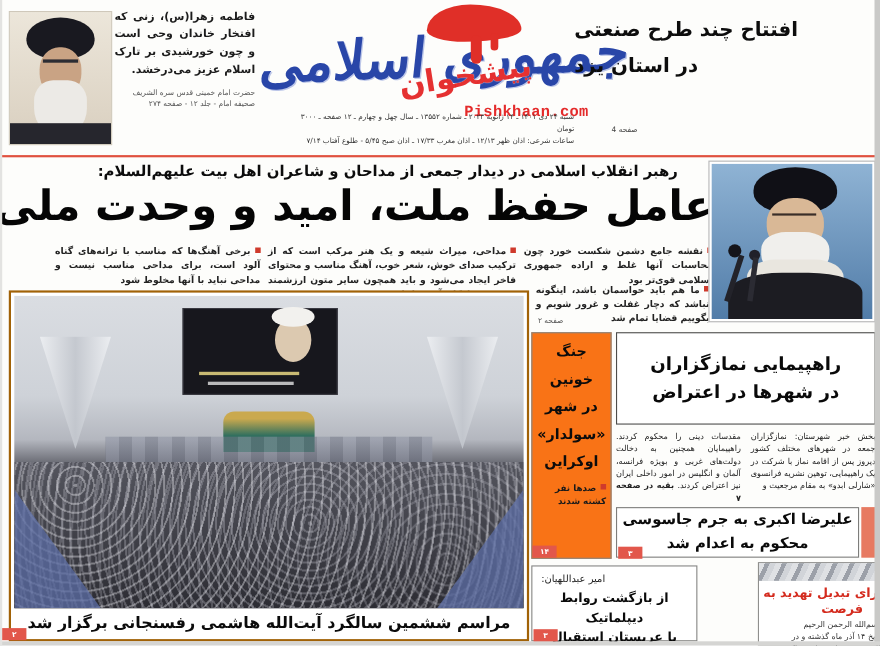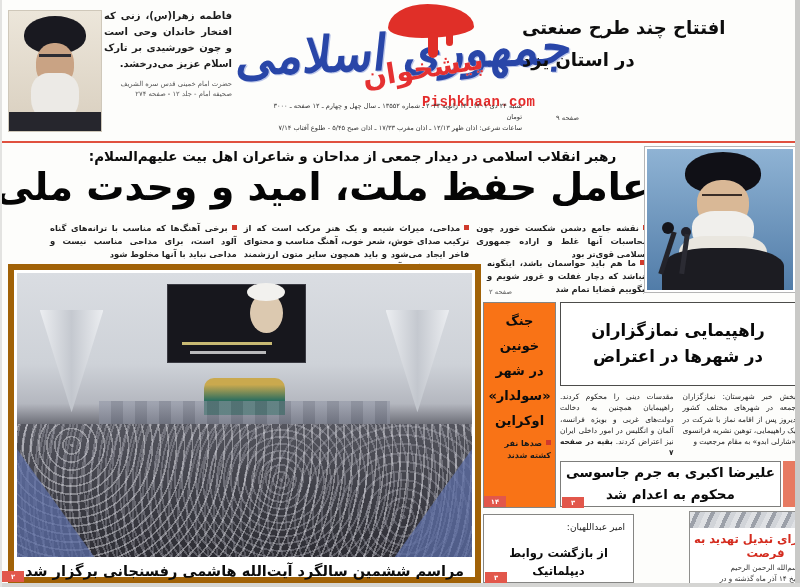--- a/index.html
+++ b/index.html
@@ -55,21 +55,21 @@
   .kha-glass{position:absolute;left:38%;top:32%;width:27%;height:8px;border-top:2px solid #3a2e28;}
   .kha-beard{position:absolute;left:31%;top:44%;width:42%;height:30%;background:#f0efec;border-radius:40% 40% 55% 55%;}
   .kha-shawl{position:absolute;left:22%;top:62%;width:60%;height:38%;background:#e9e6df;border-radius:30% 30% 0 0;}
   .kha-robe{position:absolute;left:10%;top:70%;width:84%;height:32%;background:#1c1c22;border-radius:40% 40% 0 0;}
   .kha-mic1{position:absolute;left:12%;top:58%;width:5px;height:44px;background:#23232a;transform:rotate(18deg);}
   .kha-mic2{position:absolute;left:24%;top:60%;width:5px;height:40px;background:#2b2b33;transform:rotate(8deg);}
   .kha-michead{position:absolute;left:10%;top:52%;width:12px;height:12px;background:#15151b;border-radius:50%;}
   .kha-michead2{position:absolute;left:23%;top:55%;width:10px;height:10px;background:#20202a;border-radius:50%;}
 
   
-  .photo-box{left:8px;top:264px;width:473px;height:319px;background:#fff;border:6px solid #a16207;box-sizing:border-box;padding:3px;}
+  .photo-box{left:8px;top:264px;width:473px;height:319px;background:#fff;border:2px solid #a16207;box-sizing:border-box;padding:3px;}
   .cer{position:relative;width:100%;height:284px;overflow:hidden;background:linear-gradient(180deg,#dadde2 0%,#ced2d8 32%,#b4b7bf 46%,#52535c 56%,#36363e 100%);}
   .cer-pill{position:absolute;top:13%;width:14%;height:36%;background:linear-gradient(90deg,#eef0f3,#c3c7ce 50%,#eef0f3);clip-path:polygon(50% 100%,0 0,100% 0);opacity:.9;}
   .cer-pill-l{left:5%;} .cer-pill-r{right:5%;}
   .cer-banner{position:absolute;left:33%;top:4%;width:30%;height:27%;background:#17171d;border:1px solid #3a3a42;}
   .cer-face{position:absolute;right:16%;top:10%;width:24%;height:52%;background:#dcc9b0;border-radius:50%;}
   .cer-face:before{content:"";position:absolute;left:-8%;top:-26%;width:116%;height:46%;background:#f2f1ee;border-radius:50%;}
   .cer-line1{position:absolute;left:10%;bottom:22%;width:66%;height:3px;background:rgba(232,214,130,.85);}
   .cer-line2{position:absolute;left:16%;bottom:10%;width:56%;height:3px;background:rgba(240,240,240,.75);}
   .cer-dome{position:absolute;left:41%;top:37%;width:18%;height:13%;background:linear-gradient(180deg,#caa94e 18%,#2f6f5f 60%);border-radius:10px 10px 0 0;}
   .cer-arches{position:absolute;left:18%;top:45%;width:64%;height:8%;background:repeating-linear-gradient(90deg,#8e93a3 0 12px,#6f7484 12px 24px);opacity:.55;}
@@ -95,21 +95,21 @@
                 display:flex;flex-direction:column;justify-content:center;text-align:center;font-size:16.5px;font-weight:bold;line-height:1.58;color:#090909;}
   .protest-body{left:560px;top:391px;width:236px;height:66px;display:flex;gap:9px;font-size:7.4px;line-height:1.52;text-align:justify;color:#222;}
   .protest-col{flex:1;}
   .cont{font-weight:bold;}
 
   .akbari{left:560px;top:461px;width:221px;height:46px;border:1px solid #7d7d7b;background:#fff;box-sizing:border-box;
           display:flex;flex-direction:column;justify-content:center;text-align:center;font-size:13.5px;font-weight:bold;line-height:1.6;color:#0a0a0a;}
   .orange-bar{left:783px;top:461px;width:13px;height:46px;background:#e77a61;}
 
   .amir{left:483px;top:514px;width:151px;height:69px;border:1px solid #858583;background:#fff;box-sizing:border-box;padding:7px 8px 0 8px;}
-  .amir-kicker{font-size:9px;color:#222;text-align:right;margin-bottom:13px;}
+  .amir-kicker{font-size:9px;color:#222;text-align:left;margin-bottom:3px;}
   .amir-line{font-size:11.5px;font-weight:bold;text-align:center;line-height:1.55;color:#0a0a0a;}
 
   .editorial{left:643px;top:511px;width:153px;height:76px;border:1px solid #8f8f8d;background:#fff;box-sizing:border-box;margin-left:46px;}
   .ed-band{width:100%;height:16px;background:
       repeating-linear-gradient(115deg, rgba(255,255,255,.55) 0 5px, rgba(120,125,135,.45) 5px 9px, rgba(255,255,255,.35) 9px 14px),
       #b9bdc4;}
   .ed-head{text-align:center;font-size:11.5px;font-weight:800;color:#d42b1e;margin-top:4px;}
   .ed-body{margin-top:3px;padding:0 6px;font-size:7.2px;line-height:1.5;color:#333;text-align:center;}
   .ed-body .j{text-align:justify;}
 </style>
@@ -145,21 +145,21 @@
 
   <div class="abs dateline rtl">
     <div>شنبه ۲۴ دی ۱۴۰۱ ـ ۱۴ ژانویه ۲۰۲۳ ـ شماره ۱۳۵۵۲ ـ سال چهل و چهارم ـ ۱۲ صفحه ـ ۳۰۰۰ تومان</div>
     <div>ساعات شرعی: اذان ظهر ۱۲/۱۳ ـ اذان مغرب ۱۷/۳۳ ـ اذان صبح ۵/۴۵ - طلوع آفتاب ۷/۱۴</div>
   </div>
 
   <div class="abs topstory rtl">
     <div>افتتاح چند طرح صنعتی</div>
     <div>در استان یزد</div>
   </div>
-  <div class="abs topstory-page rtl">صفحه ۹</div>
+  <div class="abs topstory-page rtl">صفحه 4</div>
 
   <div class="abs red-rule"></div>
 
   <div class="abs kicker rtl">رهبر انقلاب اسلامی در دیدار جمعی از مداحان و شاعران اهل بیت علیهم‌السلام:</div>
   <div class="abs headline rtl">عامل حفظ ملت، امید و وحدت ملی است</div>
 
   <div class="abs bullets rtl">
     <div class="bullet b1"><span class="rsq"></span><span>نقشه جامع دشمن شکست خورد چون محاسبات آنها غلط و اراده جمهوری اسلامی قوی‌تر بود</span></div>
     <div class="bullet b2"><span class="rsq"></span><span>مداحی، میراث شیعه و یک هنر مرکب است که از ترکیب صدای خوش، شعر خوب، آهنگ مناسب و محتوای فاخر ایجاد می‌شود و باید همچون سایر متون ارزشمند دینی همه ارکان آن زیبا باشد</span></div>
     <div class="bullet b3"><span class="rsq"></span><span>برخی آهنگ‌ها که مناسب با ترانه‌های گناه آلود است، برای مداحی مناسب نیست و مداحی نباید با آنها مخلوط شود</span></div>

